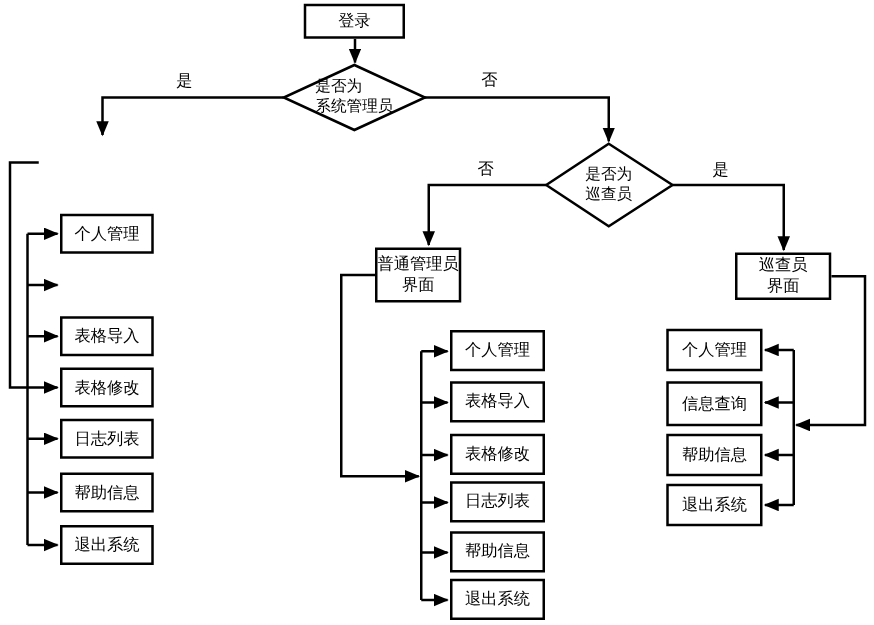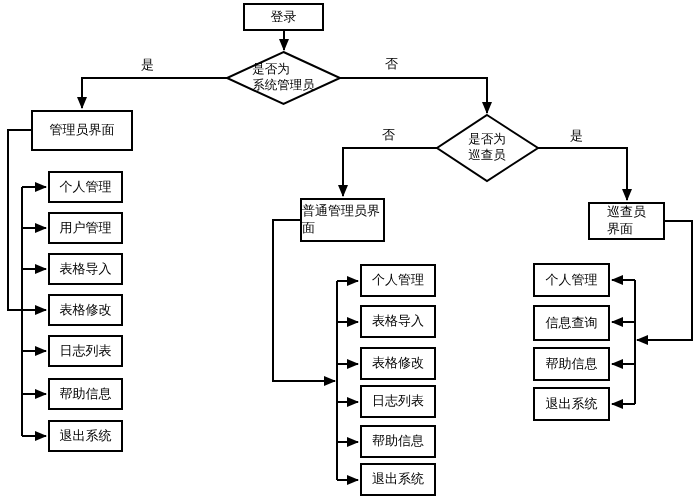--- a/index.html
+++ b/index.html
@@ -5,21 +5,21 @@
   html,body{margin:0;padding:0;background:#ffffff;}
   #canvas{
     position:relative;width:699px;height:500px;background:#ffffff;
     font-family:"Liberation Sans","DejaVu Sans",sans-serif;color:#000;
     overflow:hidden;
   }
   #edges{position:absolute;left:0;top:0;width:699px;height:500px;}
   .box{
     position:absolute;box-sizing:border-box;background:#ffffff;
     border:2px solid #000;display:flex;align-items:center;justify-content:center;
-    text-align:left;font-size:13px;line-height:1.3;white-space:pre-line;
+    text-align:center;font-size:13px;line-height:1.3;white-space:pre-line;
   }
   .dtext{
     position:absolute;display:flex;align-items:center;justify-content:center;
     text-align:left;font-size:12.5px;line-height:1.25;white-space:pre-line;
   }
   .elabel{position:absolute;font-size:13px;line-height:1;}
 </style>
 </head>
 <body>
 
@@ -74,37 +74,35 @@
       <polygon fill="#ffffff" points="283.5,52 340,78 283.5,104 227,78"></polygon>
       <polygon fill="#ffffff" points="487,115 538,148 487,181 437,148"></polygon>
     </g>
   </svg>
 
   <div class="box" style="left:243px;top:3px;width:81px;height:28px">登录</div>
 
   <div class="dtext" style="left:230px;top:60px;width:107px;height:36px">是否为
 系统管理员</div>
 
-  <div class="box" style="left:31px;top:110px;width:102px;height:41px">管理员界面</div>
 
   <div class="dtext" style="left:437px;top:130px;width:100px;height:36px">是否为
 巡查员</div>
 
-  <div class="box" style="left:300px;top:198px;width:85px;height:44px">普通管理员界面</div>
+  <div class="box" style="left:300px;top:198px;width:69px;height:44px">普通管理员界面</div>
 
   <div class="box" style="left:588px;top:202px;width:77px;height:38px">巡查员
 界面</div>
 
   <div class="elabel" style="left:141px;top:58px">是</div>
   <div class="elabel" style="left:385px;top:57px">否</div>
   <div class="elabel" style="left:382px;top:128px">否</div>
   <div class="elabel" style="left:570px;top:129px">是</div>
 
   <div class="box" style="left:48px;top:171px;width:75px;height:32px">个人管理</div>
-  <div class="box" style="left:48px;top:212px;width:75px;height:32px">用户管理</div>
   <div class="box" style="left:48px;top:253px;width:75px;height:32px">表格导入</div>
   <div class="box" style="left:48px;top:294px;width:75px;height:32px">表格修改</div>
   <div class="box" style="left:48px;top:335px;width:75px;height:32px">日志列表</div>
   <div class="box" style="left:48px;top:378px;width:75px;height:32px">帮助信息</div>
   <div class="box" style="left:48px;top:420px;width:75px;height:32px">退出系统</div>
 
   <div class="box" style="left:360px;top:264px;width:76px;height:33px">个人管理</div>
   <div class="box" style="left:360px;top:305px;width:76px;height:33px">表格导入</div>
   <div class="box" style="left:360px;top:347px;width:76px;height:33px">表格修改</div>
   <div class="box" style="left:360px;top:385px;width:76px;height:33px">日志列表</div>

